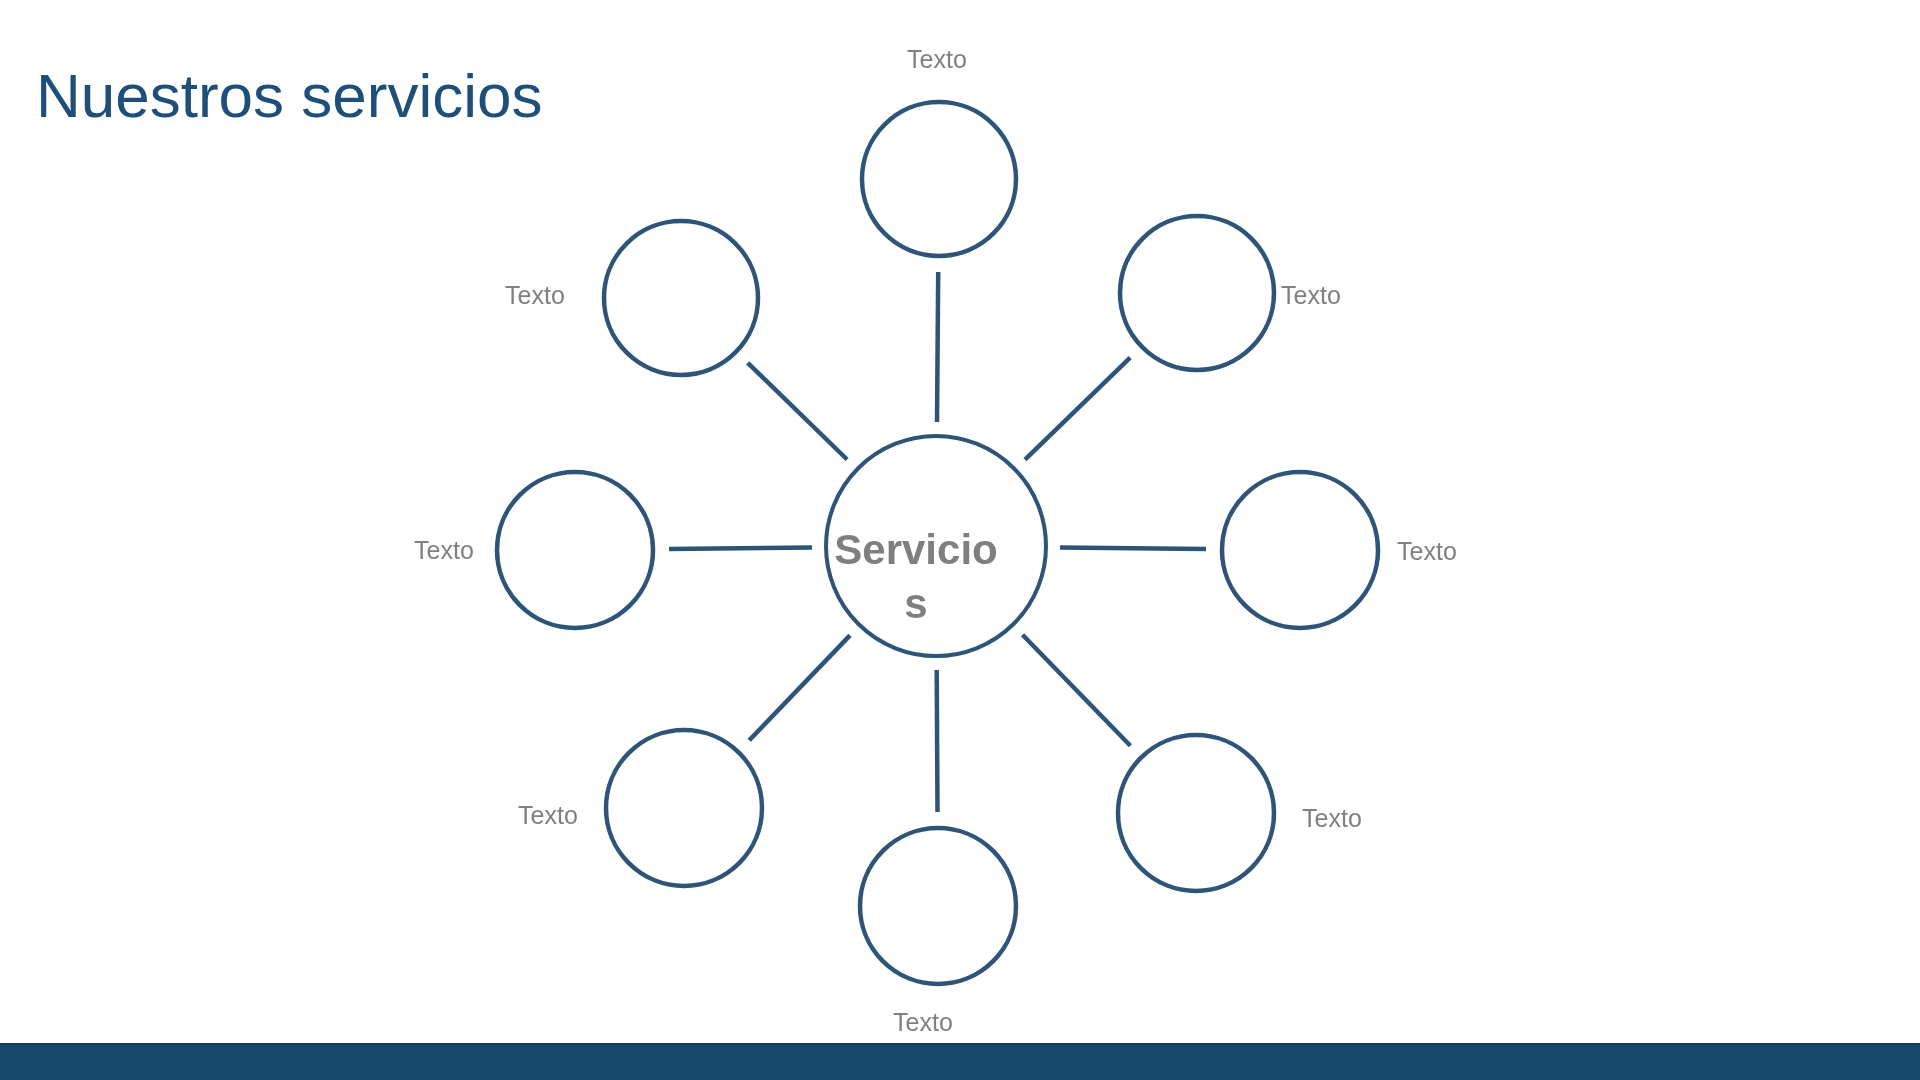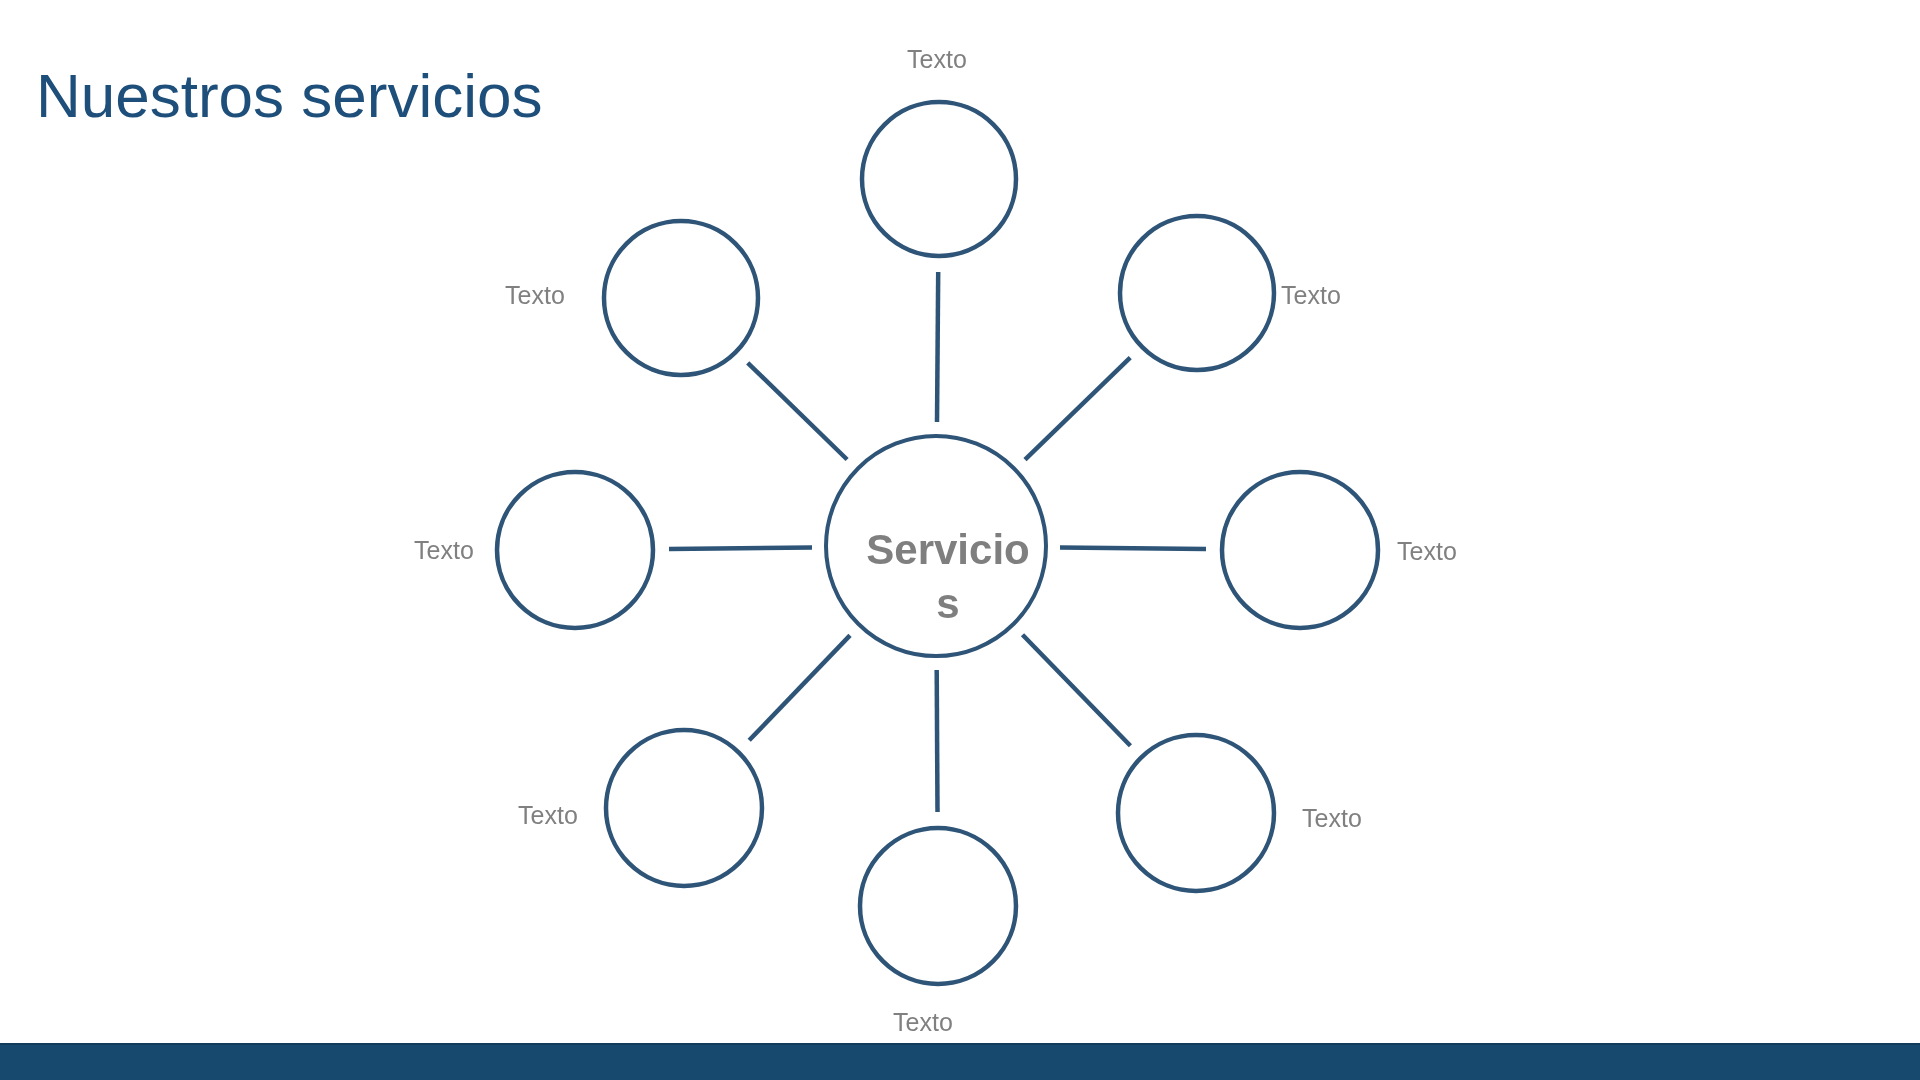--- a/index.html
+++ b/index.html
@@ -77,21 +77,21 @@
     <circle cx="1197" cy="293" r="77"></circle>
     <circle cx="1300" cy="550" r="78"></circle>
     <circle cx="1196" cy="813" r="78"></circle>
     <circle cx="938" cy="906" r="78"></circle>
     <circle cx="684" cy="808" r="78"></circle>
     <circle cx="575" cy="550" r="78"></circle>
     <circle cx="681" cy="298" r="77"></circle>
     <circle class="center" cx="936" cy="546" r="110"></circle>
   </svg>
 
-<div class="center-label" style="left: 948px; top: 577px;">
+<div class="center-label" style="left: 916px; top: 577px;">
   <span>Servicio</span>
   <span>s</span>
 </div>
 
 <div id="labels-layer">
     <div class="node-label" style="left: 937px; top: 59px;">Texto</div>
     <div class="node-label" style="left: 1311px; top: 295px;">Texto</div>
     <div class="node-label" style="left: 1427px; top: 551px;">Texto</div>
     <div class="node-label" style="left: 1332px; top: 818px;">Texto</div>
     <div class="node-label" style="left: 923px; top: 1022px;">Texto</div>

